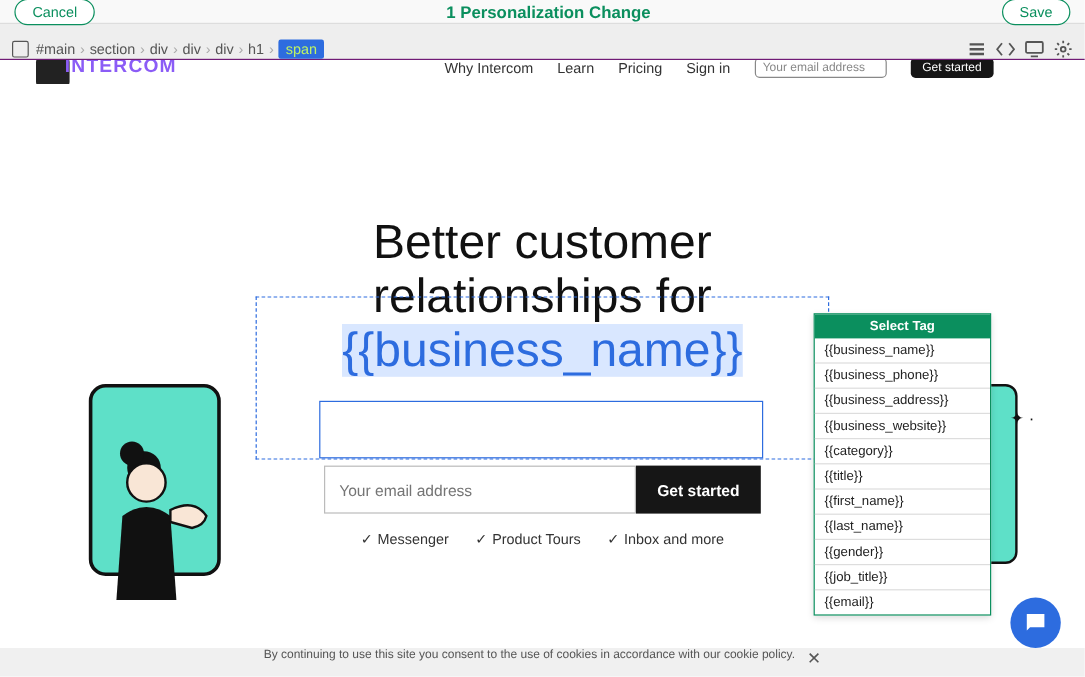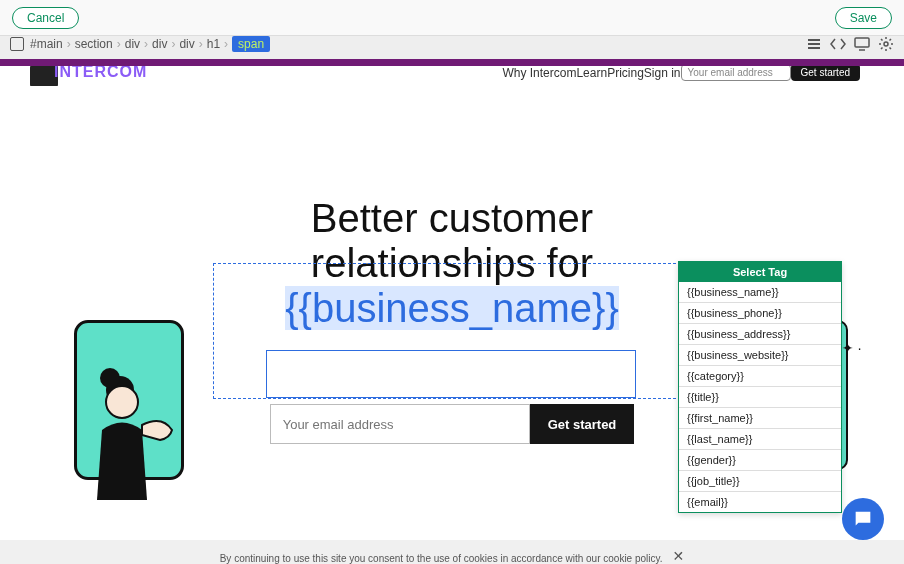--- a/index.html
+++ b/index.html
@@ -1,38 +1,38 @@
 <!DOCTYPE html>
 <html><head>
 <meta charset="utf-8">
 <style>
 * { margin: 0; padding: 0; box-sizing: border-box; }
 body { font-family: -apple-system, BlinkMacSystemFont, "Segoe UI", Arial, sans-serif; background: #fff; width: 904px; height: 564px; overflow: hidden; position: relative; }
 
 
-.topbar { height: 36px; background: #f9f9f9; border-bottom: 1px solid #ddd; display: flex; align-items: center; justify-content: space-between; padding: 0 12px; }
+.topbar { height: 20px; background: #f9f9f9; border-bottom: 1px solid #ddd; display: flex; align-items: center; justify-content: space-between; padding: 0 12px; }
 .btn-pill { border: 1px solid #0b8f5e; color: #0b8f5e; background: #fff; border-radius: 14px; padding: 3px 14px; font-size: 12px; cursor: pointer; }
 .topbar-title { color: #0b8f5e; font-weight: 700; font-size: 14px; }
 
 
-.crumbbar { height: 30px; background: #eee; border-bottom: 7px solid #701a75; display: flex; align-items: flex-start; padding: 0 10px; font-size: 12px; color: #555; justify-content: space-between; gap: 31px; }
+.crumbbar { height: 30px; background: #eee; border-bottom: 1px solid #701a75; display: flex; align-items: flex-end; padding: 0 10px; font-size: 12px; color: #555; justify-content: space-between; gap: 31px; }
 .crumbbar-left { display: flex; align-items: center; gap: 6px; }
 .crumb-icon { width: 14px; height: 14px; border: 1.5px solid #555; border-radius: 2px; display: inline-block; }
 .crumbs { display: flex; align-items: center; gap: 4px; }
 .crumb { color: #555; }
 .crumb-sep { color: #aaa; }
 .crumb-last { background: #2d6cdf; color: #bef264; padding: 1px 6px; border-radius: 2px; }
 .crumbbar-right { display: flex; gap: 8px; }
 .tool-icon { width: 16px; height: 16px; color: #555; }
 
 
 .pagetop { height: 20px; background: #fff; position: relative; overflow: hidden; }
 .logo-sq { position:absolute; left:30px; top:-4px; width:28px; height:28px; background:#222; border-radius:6px; }
 .logo-text { position:absolute; left:54px; top:-3px; font-weight:700; font-size:16px; color:#8b5cf6; letter-spacing:1px; }
-.navitems { position:absolute; right:44px; top:-2px; display:flex; font-size:12px; color:#333; align-items:center; }
+.navitems { position:absolute; right:76px; top:-2px; display:flex; gap:20px; font-size:12px; color:#333; align-items:center; }
 .email-mini { border:1px solid #888; border-radius:4px; padding:2px 6px; font-size:10px; color:#888; width:110px; }
 .cta-mini { background:#161616; color:#fff; font-size:10px; padding:3px 10px; border-radius:4px; }
 
 
 .hero { position: relative; padding: 110px 80px 0; text-align: center; }
 .sel-outer { position: absolute; left: 213px; top: 177px; width: 478px; height: 136px; border: 1.5px dashed #2d6cdf; }
 .headline { font-size: 40px; font-weight: 400; color: #111; line-height: 1.12; display: inline-block; }
 .tag-span { color: #2d6cdf; background: #d9e7ff; }
 .sel-inner { position:absolute; left:266px; top:264px; width:370px; height:48px; border:1.5px solid #2d6cdf; }
 .subhead { font-size: 16px; color: #333; margin-top: 26px; }
@@ -45,38 +45,39 @@
 
 .illus { position: absolute; left: 74px; top: 320px; width: 150px; height: 170px; }
 .illus .phone { position:absolute; left:0; top:0; width:110px; height:160px; background:#5ee0c8; border:3px solid #111; border-radius:14px; }
 .illus .person { position:absolute; left:8px; top:40px; width:100px; height:140px; }
 
 
 .rshape { position:absolute; right:56px; top:320px; width:40px; height:150px; background:#5ee0c8; border:2px solid #111; border-radius:10px; }
 .sparkle { position:absolute; right:42px; top:340px; font-size:14px; color:#111; }
 
 
-.tag-menu { position:absolute; left:678px; top:261px; width:164px; background:#fff; border:1px solid #0b8f5e; font-size:11px; box-shadow:0 2px 6px rgba(0,0,0,0.15); z-index:10; }
+.tag-menu { position:absolute; left:678px; top:261px; width:148px; background:#fff; border:1px solid #0b8f5e; font-size:11px; box-shadow:0 2px 6px rgba(0,0,0,0.15); z-index:10; }
 .tag-menu-header { background:#0b8f5e; color:#fff; text-align:center; padding:4px 0; font-weight:600; }
 .tag-item { padding:4px 8px; border-bottom:1px solid #ddd; color:#222; cursor:pointer; }
 .tag-item:last-child { border-bottom:none; }
 
 
-.cookie { position:absolute; bottom:0; left:0; right:0; height:24px; background:#f0f0f0; font-size:10px; color:#555; display:flex; align-items:flex-end; justify-content:center; gap:10px; }
+.cookie { position:absolute; bottom:0; left:0; right:0; height:24px; background:#f0f0f0; font-size:10px; color:#555; display:flex; align-items:flex-start; justify-content:center; gap:10px; }
 .cookie .x { font-size:14px; cursor:pointer; }
 
 
 .chat-fab { position:absolute; right:20px; bottom:24px; width:42px; height:42px; background:#2d6cdf; border-radius:50%; display:flex; align-items:center; justify-content:center; }
 .chat-fab svg { width:22px; height:22px; fill:#fff; }
 </style>
 </head>
 <body>
 
 <div class="topbar">
   <button class="btn-pill">Cancel</button>
+  <div class="topbar-title">1 Personalization Change</div>
   <button class="btn-pill">Save</button>
 </div>
 
 <div class="crumbbar">
   <div class="crumbbar-left">
     <span class="crumb-icon"></span>
     <div class="crumbs">
       <span class="crumb">#main</span>
         <span class="crumb-sep">›</span>
       <span class="crumb">section</span>
@@ -131,20 +132,25 @@
     <span>relationships for</span><br>
     <span class="tag-span">{{business_name}}</span>
   </h1>
   <p class="subhead">
     <br>
   </p>
   <div class="email-row">
     <input class="email-input" placeholder="Your email address" style="">
     <button class="email-btn">Get started</button>
   </div>
+  <div class="features">
+    <span class="check">Messenger</span>
+    <span class="check">Product Tours</span>
+    <span class="check">Inbox and more</span>
+  </div>
 </div>
 
 <div class="illus">
   <div class="phone"></div>
   <svg class="person" viewBox="0 0 100 140">
     <circle cx="38" cy="30" r="14" fill="#111"></circle>
     <circle cx="28" cy="18" r="10" fill="#111"></circle>
     <circle cx="40" cy="42" r="16" fill="#f9e6d6" stroke="#111" stroke-width="2"></circle>
     <path d="M20 70 Q40 55 60 70 L65 140 L15 140 Z" fill="#111"></path>
     <path d="M60 65 Q80 55 90 70 Q88 78 78 80 L60 75 Z" fill="#f9e6d6" stroke="#111" stroke-width="2"></path>

